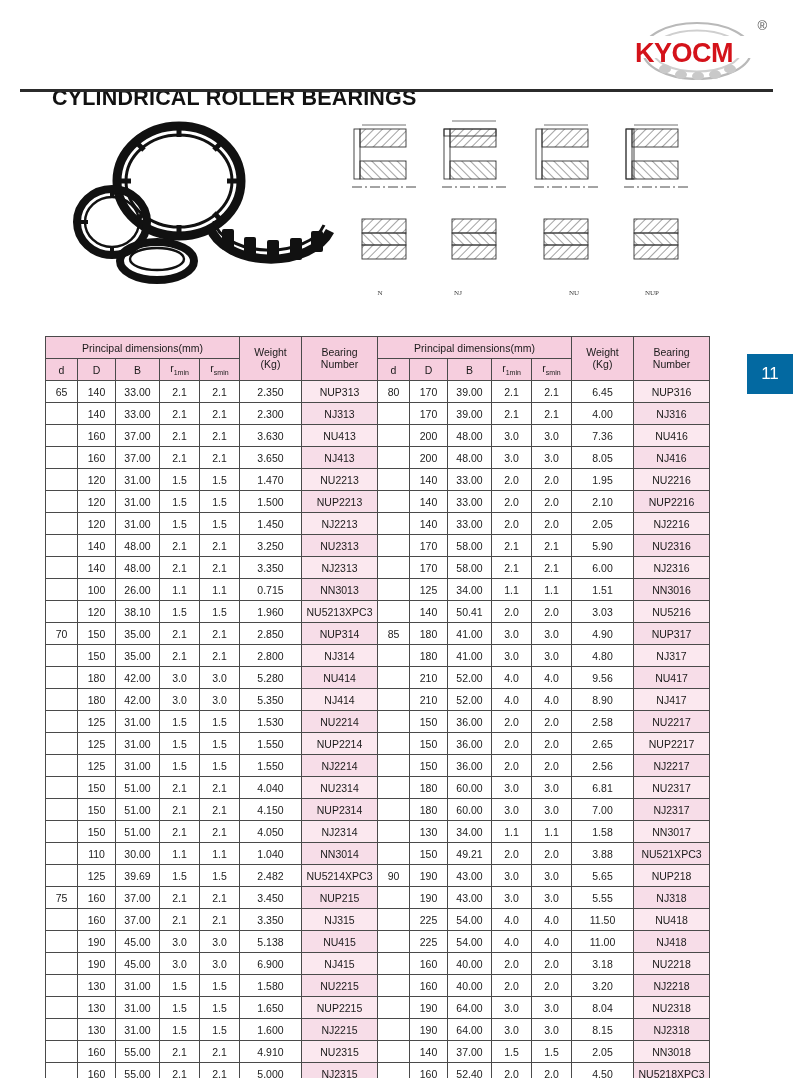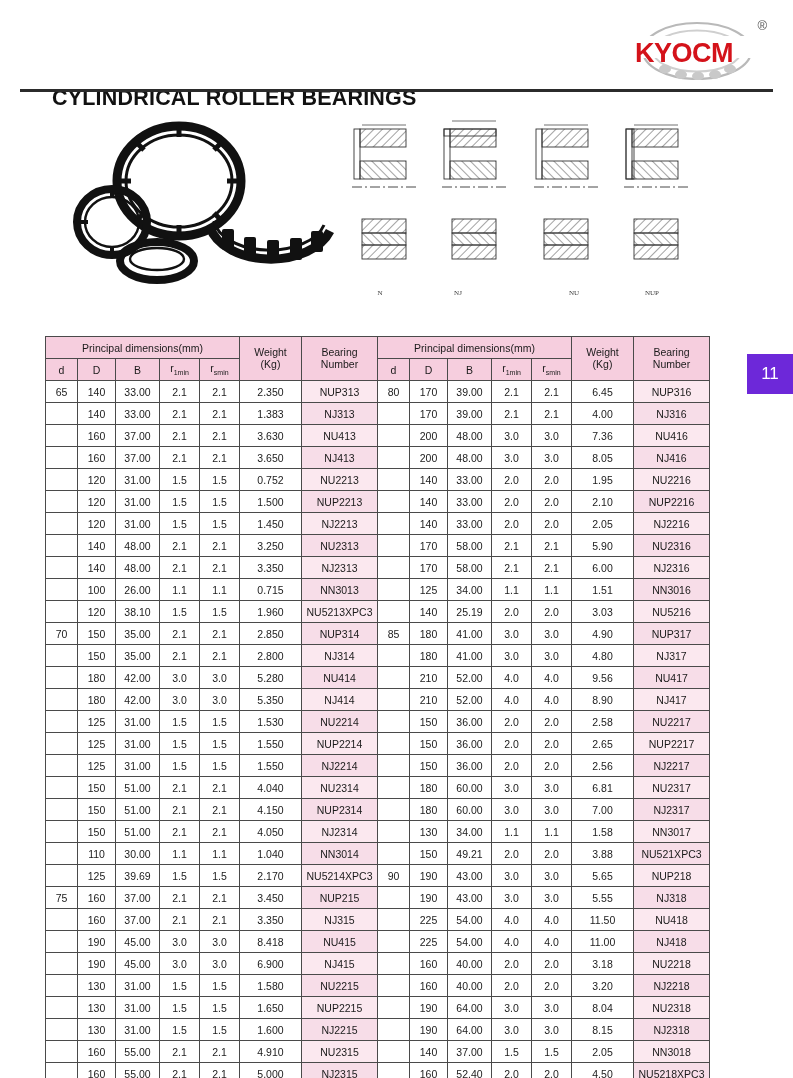--- a/index.html
+++ b/index.html
@@ -110,21 +110,21 @@
   .bn-a{ background:#fbe8ef !important; }
   .bn-b{ background:#f7dde8 !important; }
 
   .d-cell{ font-size:10.5px; }
 
   
   .page-badge{
     position:absolute;
     right:0px; top:18px;
     width:46px; height:40px;
-    background:#6d28d9;
+    background:#0369a1;
     color:#ffffff;
     font-size:17px;
     font-weight:normal;
     display:flex; align-items:center; justify-content:center;
     font-family:"Liberation Sans", sans-serif;
   }
   .badge-anchor{ position:absolute; left:700px; top:336px; width:93px; height:60px; }
 
   sub { font-size:7px; }
 </style>
@@ -337,21 +337,21 @@
           <td>2.1</td>
           <td>6.45</td>
           <td class="bn-cell bn-a">NUP316</td>
         </tr>
         <tr>
           <td class="d-cell"></td>
           <td>140</td>
           <td>33.00</td>
           <td>2.1</td>
           <td>2.1</td>
-          <td>1.383</td>
+          <td>2.300</td>
           <td class="bn-cell bn-b">NJ313</td>
           <td class="d-cell"></td>
           <td>170</td>
           <td>39.00</td>
           <td>2.1</td>
           <td>2.1</td>
           <td>4.00</td>
           <td class="bn-cell bn-b">NJ316</td>
         </tr>
         <tr>
@@ -385,21 +385,21 @@
           <td>3.0</td>
           <td>8.05</td>
           <td class="bn-cell bn-b">NJ416</td>
         </tr>
         <tr>
           <td class="d-cell"></td>
           <td>120</td>
           <td>31.00</td>
           <td>1.5</td>
           <td>1.5</td>
-          <td>0.752</td>
+          <td>1.470</td>
           <td class="bn-cell bn-a">NU2213</td>
           <td class="d-cell"></td>
           <td>140</td>
           <td>33.00</td>
           <td>2.0</td>
           <td>2.0</td>
           <td>1.95</td>
           <td class="bn-cell bn-a">NU2216</td>
         </tr>
         <tr>
@@ -485,21 +485,21 @@
         <tr>
           <td class="d-cell"></td>
           <td>120</td>
           <td>38.10</td>
           <td>1.5</td>
           <td>1.5</td>
           <td>1.960</td>
           <td class="bn-cell bn-a">NU5213XPC3</td>
           <td class="d-cell"></td>
           <td>140</td>
-          <td>25.19</td>
+          <td>50.41</td>
           <td>2.0</td>
           <td>2.0</td>
           <td>3.03</td>
           <td class="bn-cell bn-a">NU5216</td>
         </tr>
         <tr>
           <td class="d-cell">70</td>
           <td>150</td>
           <td>35.00</td>
           <td>2.1</td>
@@ -673,21 +673,21 @@
           <td>2.0</td>
           <td>3.88</td>
           <td class="bn-cell bn-b">NU521XPC3</td>
         </tr>
         <tr>
           <td class="d-cell"></td>
           <td>125</td>
           <td>39.69</td>
           <td>1.5</td>
           <td>1.5</td>
-          <td>2.170</td>
+          <td>2.482</td>
           <td class="bn-cell bn-a">NU5214XPC3</td>
           <td class="d-cell">90</td>
           <td>190</td>
           <td>43.00</td>
           <td>3.0</td>
           <td>3.0</td>
           <td>5.65</td>
           <td class="bn-cell bn-a">NUP218</td>
         </tr>
         <tr>
@@ -721,21 +721,21 @@
           <td>4.0</td>
           <td>11.50</td>
           <td class="bn-cell bn-a">NU418</td>
         </tr>
         <tr>
           <td class="d-cell"></td>
           <td>190</td>
           <td>45.00</td>
           <td>3.0</td>
           <td>3.0</td>
-          <td>8.418</td>
+          <td>5.138</td>
           <td class="bn-cell bn-b">NU415</td>
           <td class="d-cell"></td>
           <td>225</td>
           <td>54.00</td>
           <td>4.0</td>
           <td>4.0</td>
           <td>11.00</td>
           <td class="bn-cell bn-b">NJ418</td>
         </tr>
         <tr>

